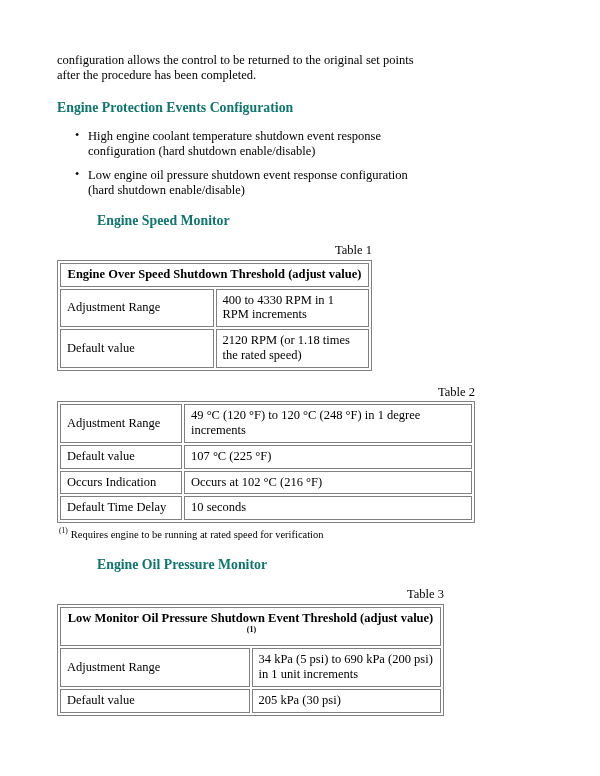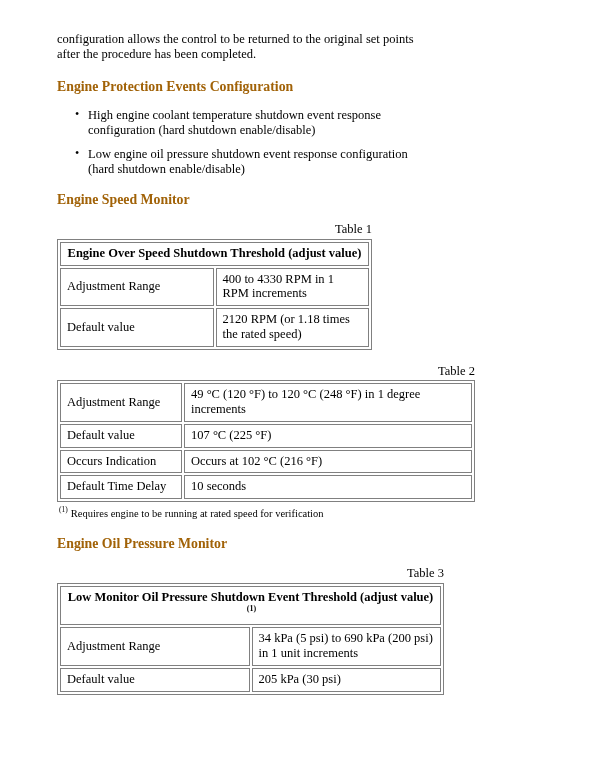--- a/index.html
+++ b/index.html
@@ -1,26 +1,26 @@
 <!DOCTYPE html>
 <html><head>
 <meta charset="utf-8">
 <style>
   html,body{margin:0;padding:0;background:#ffffff;}
   .page{
     width:476px;height:776px;box-sizing:border-box;
-    padding:32px 57px 0 57px;
+    padding:53px 57px 0 57px;
     background:#ffffff;color:#000000;
     font-family:"Liberation Serif","DejaVu Serif",serif;
     font-size:12.5px;line-height:1.18;
     overflow:hidden;
   }
   .body-text{margin:0;}
   .section-heading{
-    color:#a16207;
+    color:#0f766e;
     font-size:13.8px;font-weight:bold;
     margin:17px 0 0 0;line-height:1.15;
   }
   .bullet-list{list-style:none;margin:14px 0 0 0;padding:0;}
   .bullet-item{position:relative;padding-left:31px;max-width:455px;box-sizing:content-box;}
   .bullet-item + .bullet-item{margin-top:9px;}
   .bullet-dot{position:absolute;left:18px;top:-1px;font-size:12px;}
   .table-block{margin-top:14px;}
   .table-caption{text-align:right;margin:0 0 2px 0;}
   table.data-table{
@@ -32,21 +32,21 @@
   table.t2{width:418px;}
   table.t3{width:387px;}
   td{border:1px solid #808080;padding:3px 6px 4px 6px;vertical-align:middle;overflow:hidden;margin-top:28px;}
   td.header-cell{text-align:center;font-weight:bold;}
   .t1 td.label-cell{width:97px;}
   .t2 td.label-cell{width:108px;}
   .t3 td.label-cell{width:106px;}
   sup.hdr-sup{font-size:8px;font-weight:bold;margin-left:2px;}
   .footnote{font-size:10.5px;margin:4px 0 0 2px;}
   .footnote sup{font-size:7.5px;margin-right:3px;}
-  .h-gap{margin-top:16px;}
+  .h-gap{margin-top:16px;margin-left:40px;}
 </style>
 </head>
 <body>
 
 <div class="page">
 
   <p class="body-text">configuration allows the control to be returned to the original set points after the procedure has been completed.</p>
 
   <h2 class="section-heading">Engine Protection Events Configuration</h2>
 

